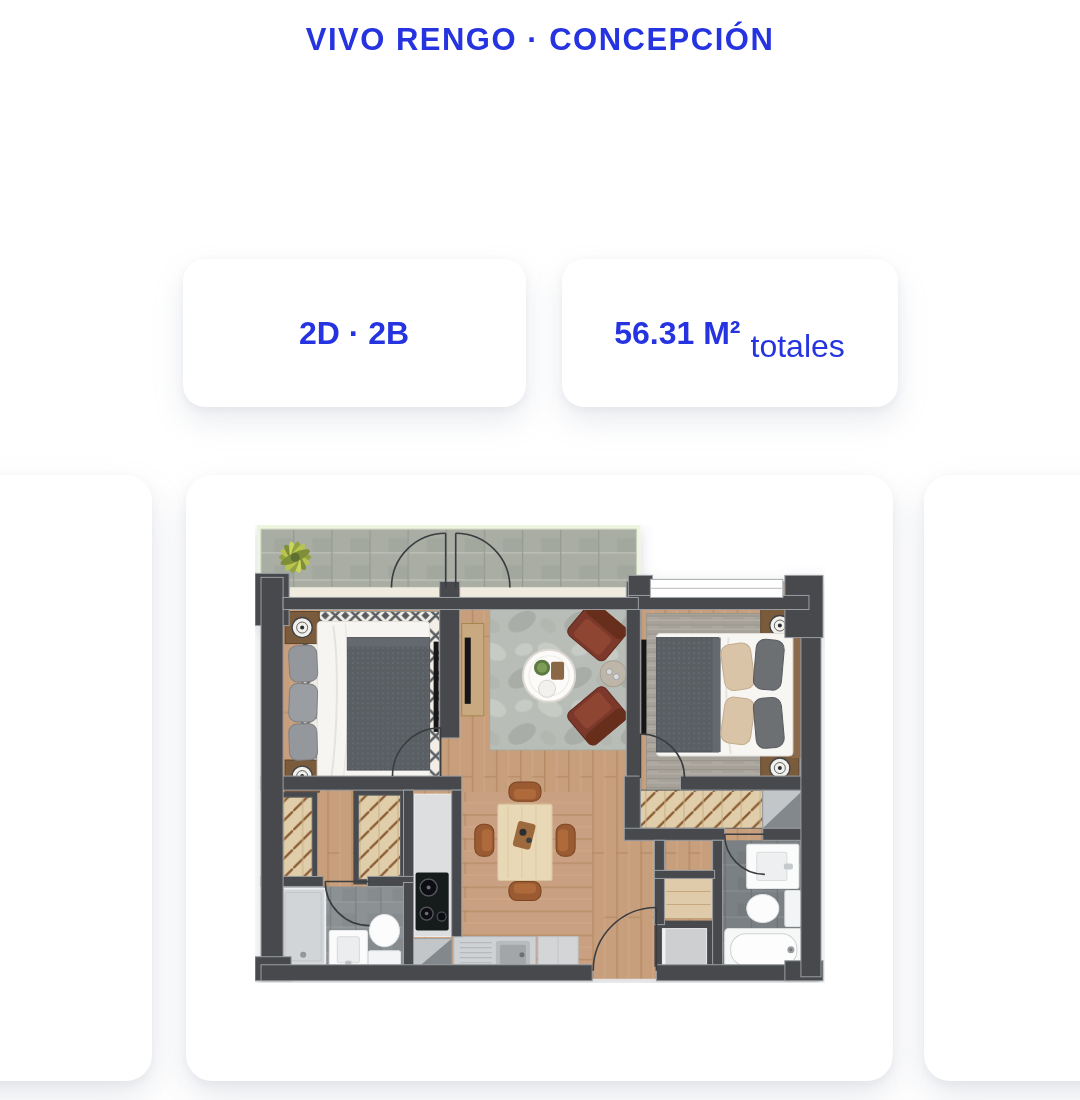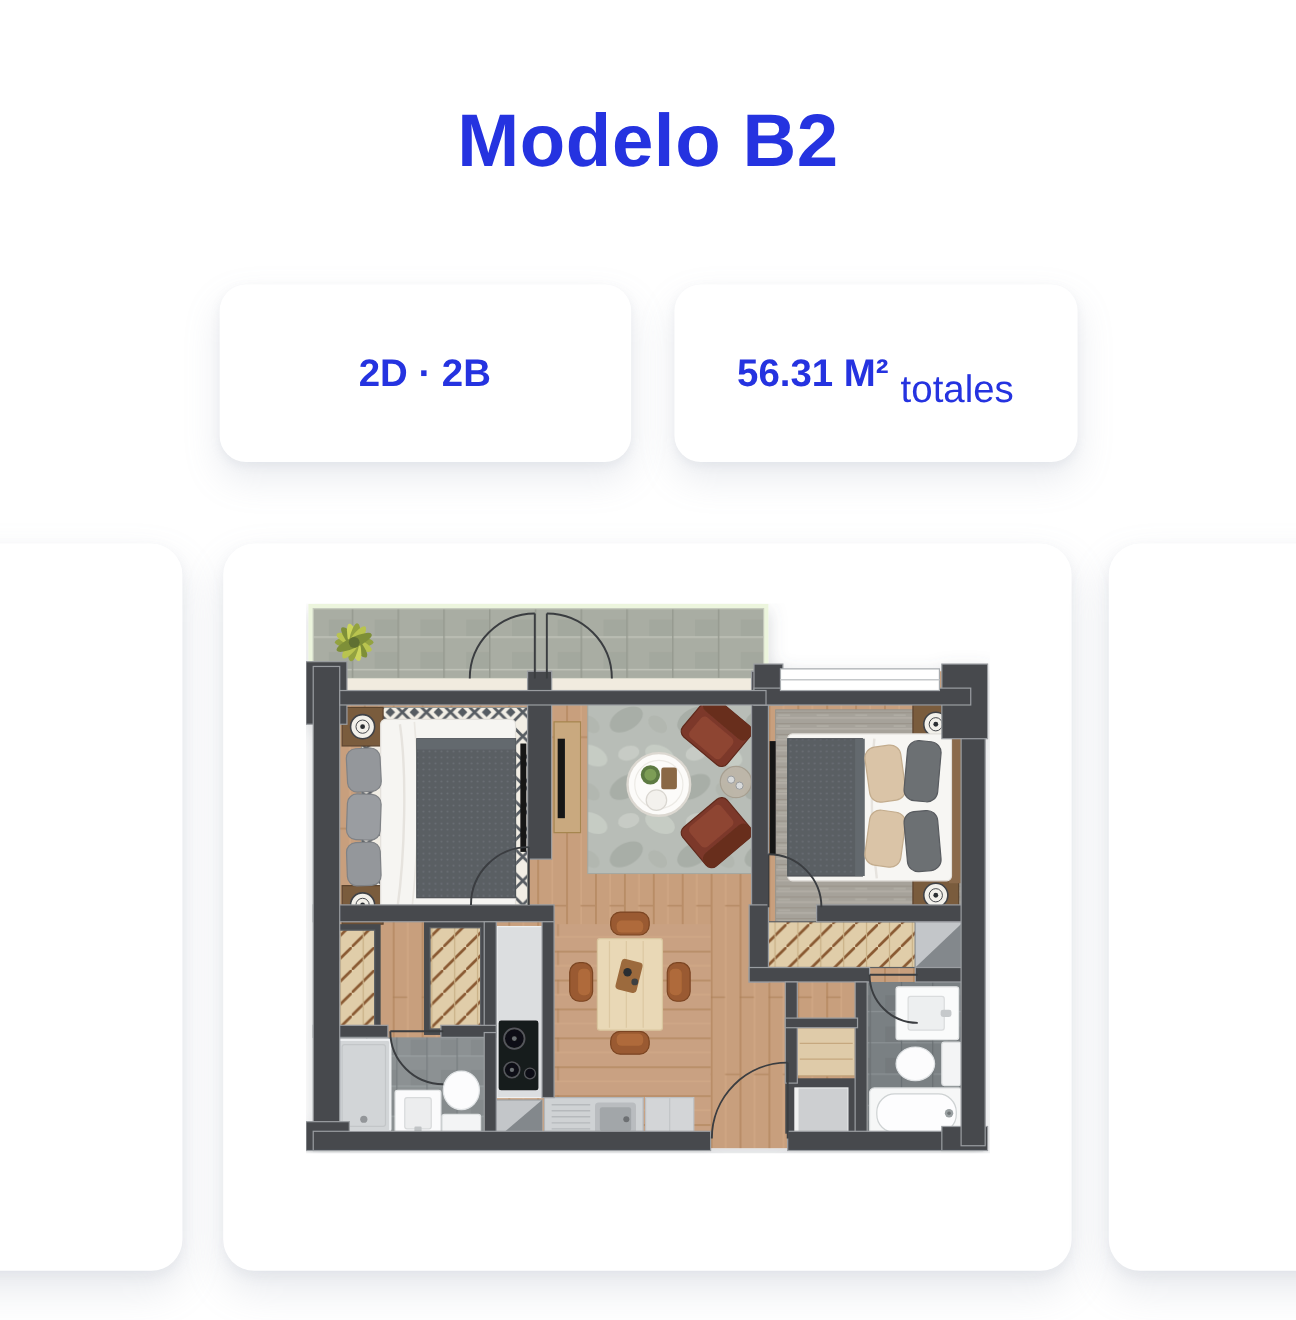--- a/index.html
+++ b/index.html
@@ -40,21 +40,21 @@
   }
   .side-left{left:-560px;width:712px;}
   .main-card{left:186px;width:707px;}
   .side-right{left:924px;width:712px;}
   .plan-svg{display:block;margin:50px auto 0 auto;}
 </style>
 </head>
 <body>
 
 <div class="page">
-  <h1 class="page-title">Modelo B2</h1>
+  <div class="page-subtitle">VIVO RENGO · CONCEPCIÓN</div>
 
   <div class="badges">
     <div class="badge badge-typology">
       <span>2D · 2B</span>
     </div>
     <div class="badge badge-area">
       <span class="badge-bold">56.31 M²</span>
       <span class="badge-reg">totales</span>
     </div>
   </div>

